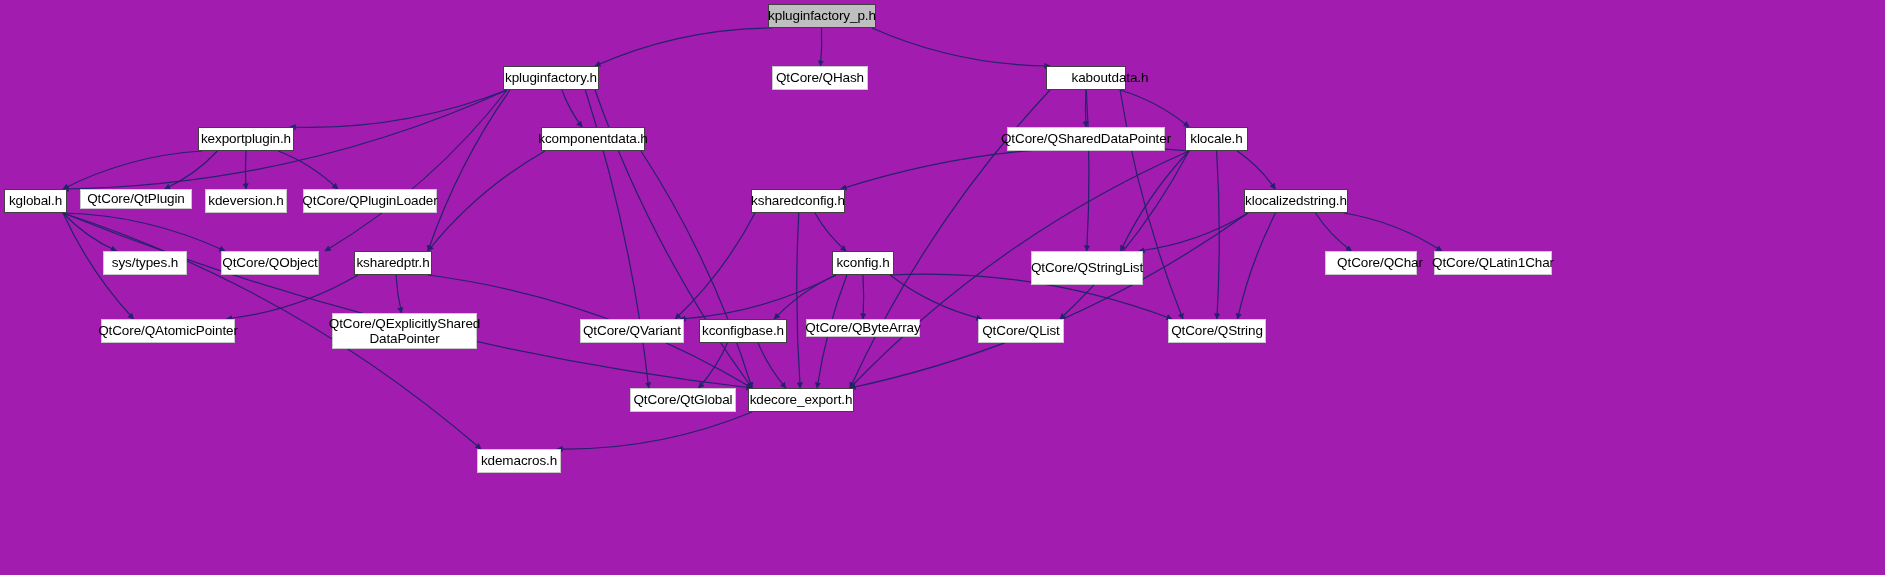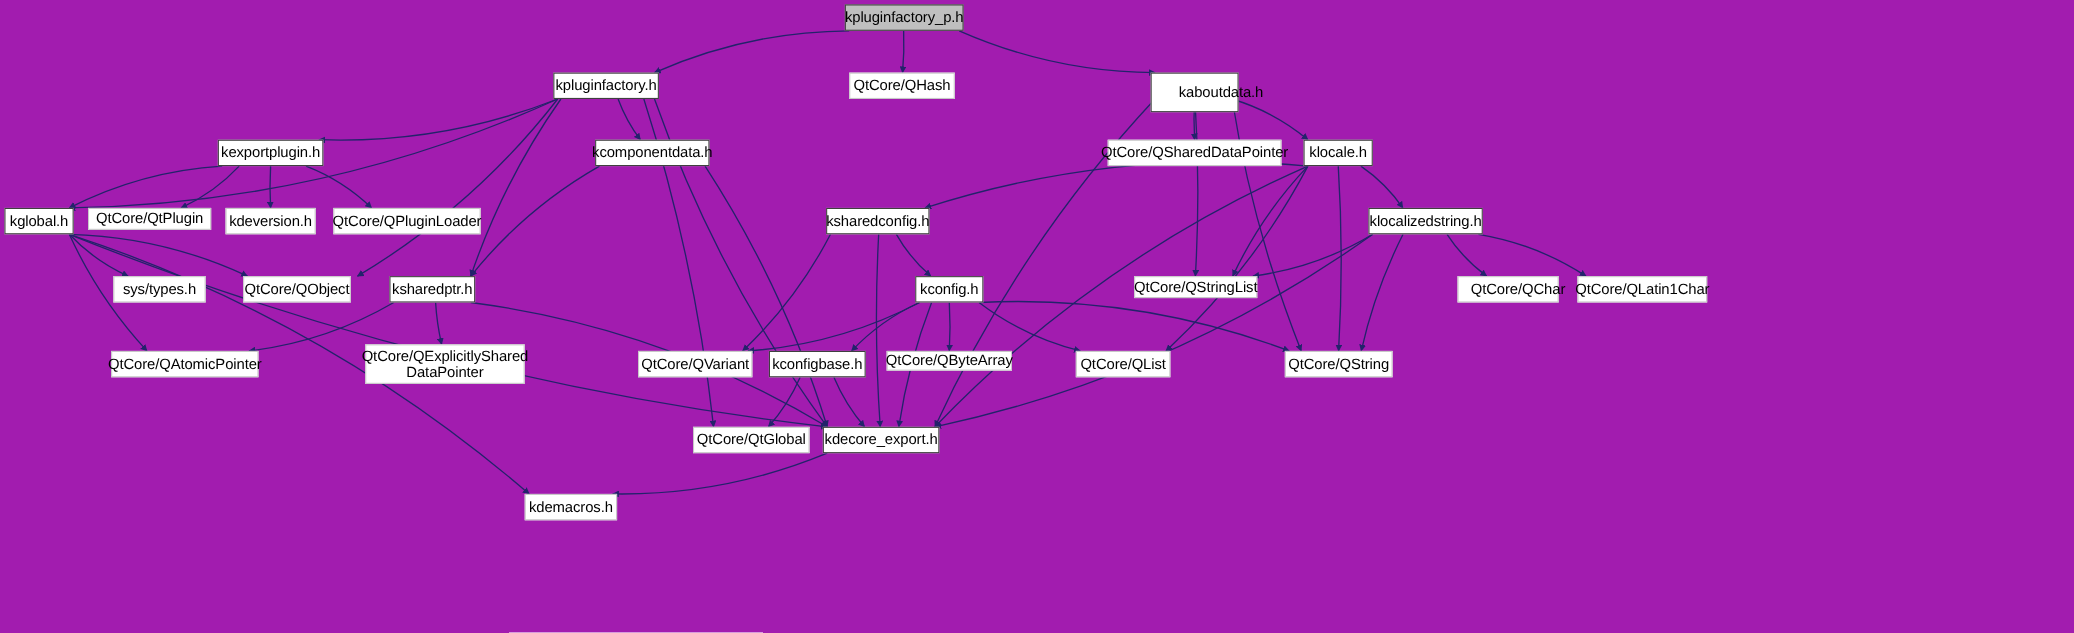--- a/index.html
+++ b/index.html
@@ -112,36 +112,36 @@
         <path d="M 846.9 275.0 Q 825.8 329.9 817.1 388.0" fill="none" stroke="#23236b" stroke-width="1.2" marker-end="url(#arrow)"></path>
         <path d="M 727.4 343.0 Q 716.6 367.8 698.6 388.0" fill="none" stroke="#23236b" stroke-width="1.2" marker-end="url(#arrow)"></path>
         <path d="M 758.1 343.0 Q 768.5 367.7 785.9 388.0" fill="none" stroke="#23236b" stroke-width="1.2" marker-end="url(#arrow)"></path>
         <path d="M 752.0 412.0 Q 658.3 450.7 557.0 449.0" fill="none" stroke="#23236b" stroke-width="1.2" marker-end="url(#arrow)"></path>
       </g>
   </svg>
   <div id="node-layer">
       <div class="node current" style="left: 768px; top: 4px; width: 108px; height: 24px;"><span class="node-label">kpluginfactory_p.h</span></div>
       <div class="node header" style="left: 503px; top: 66px; width: 96px; height: 24px;"><span class="node-label">kpluginfactory.h</span></div>
       <div class="node system" style="left: 772px; top: 66px; width: 96px; height: 24px;"><span class="node-label">QtCore/QHash</span></div>
-      <div class="node header" style="left: 1046px; top: 66px; width: 80px; height: 36px; padding-left: 48px;"><span class="node-label">kaboutdata.h</span></div>
+      <div class="node header" style="left: 1046px; top: 66px; width: 80px; height: 24px; padding-left: 48px;"><span class="node-label">kaboutdata.h</span></div>
       <div class="node header" style="left: 198px; top: 127px; width: 96px; height: 24px;"><span class="node-label">kexportplugin.h</span></div>
       <div class="node header" style="left: 541px; top: 127px; width: 104px; height: 24px;"><span class="node-label">kcomponentdata.h</span></div>
       <div class="node system" style="left: 1007px; top: 127px; width: 158px; height: 24px;"><span class="node-label">QtCore/QSharedDataPointer</span></div>
       <div class="node header" style="left: 1185px; top: 127px; width: 63px; height: 24px;"><span class="node-label">klocale.h</span></div>
       <div class="node header" style="left: 4px; top: 189px; width: 63px; height: 24px;"><span class="node-label">kglobal.h</span></div>
       <div class="node system" style="left: 80px; top: 189px; width: 112px; height: 20px;"><span class="node-label">QtCore/QtPlugin</span></div>
       <div class="node system" style="left: 205px; top: 189px; width: 82px; height: 24px;"><span class="node-label">kdeversion.h</span></div>
       <div class="node system" style="left: 303px; top: 189px; width: 134px; height: 24px;"><span class="node-label">QtCore/QPluginLoader</span></div>
       <div class="node header" style="left: 751px; top: 189px; width: 94px; height: 24px;"><span class="node-label">ksharedconfig.h</span></div>
       <div class="node header" style="left: 1244px; top: 189px; width: 104px; height: 24px;"><span class="node-label">klocalizedstring.h</span></div>
       <div class="node system" style="left: 103px; top: 251px; width: 84px; height: 24px;"><span class="node-label">sys/types.h</span></div>
       <div class="node system" style="left: 221px; top: 251px; width: 98px; height: 24px; text-align: center;"><span class="node-label">QtCore/QObject</span></div>
       <div class="node header" style="left: 354px; top: 251px; width: 78px; height: 24px;"><span class="node-label">ksharedptr.h</span></div>
       <div class="node header" style="left: 832px; top: 251px; width: 62px; height: 24px;"><span class="node-label">kconfig.h</span></div>
-      <div class="node system" style="left: 1031px; top: 251px; width: 112px; height: 20px;"><span class="node-label">QtCore/QStringList</span></div>
+      <div class="node system" style="left: 1031px; top: 251px; width: 112px; height: 34px;"><span class="node-label">QtCore/QStringList</span></div>
       <div class="node system" style="left: 1325px; top: 251px; width: 92px; height: 24px; padding-left: 18px;"><span class="node-label">QtCore/QChar</span></div>
       <div class="node system" style="left: 1434px; top: 251px; width: 118px; height: 24px;"><span class="node-label">QtCore/QLatin1Char</span></div>
       <div class="node system" style="left: 101px; top: 319px; width: 134px; height: 24px;"><span class="node-label">QtCore/QAtomicPointer</span></div>
       <div class="node system" style="left: 332px; top: 313px; width: 145px; height: 36px;"><span class="node-label">QtCore/QExplicitlyShared
 DataPointer</span></div>
       <div class="node system" style="left: 580px; top: 319px; width: 104px; height: 24px;"><span class="node-label">QtCore/QVariant</span></div>
       <div class="node header" style="left: 699px; top: 319px; width: 88px; height: 24px;"><span class="node-label">kconfigbase.h</span></div>
       <div class="node system" style="left: 806px; top: 319px; width: 114px; height: 18px; text-align: right;"><span class="node-label">QtCore/QByteArray</span></div>
       <div class="node system" style="left: 978px; top: 319px; width: 86px; height: 24px;"><span class="node-label">QtCore/QList</span></div>
       <div class="node system" style="left: 1168px; top: 319px; width: 98px; height: 24px;"><span class="node-label">QtCore/QString</span></div>

